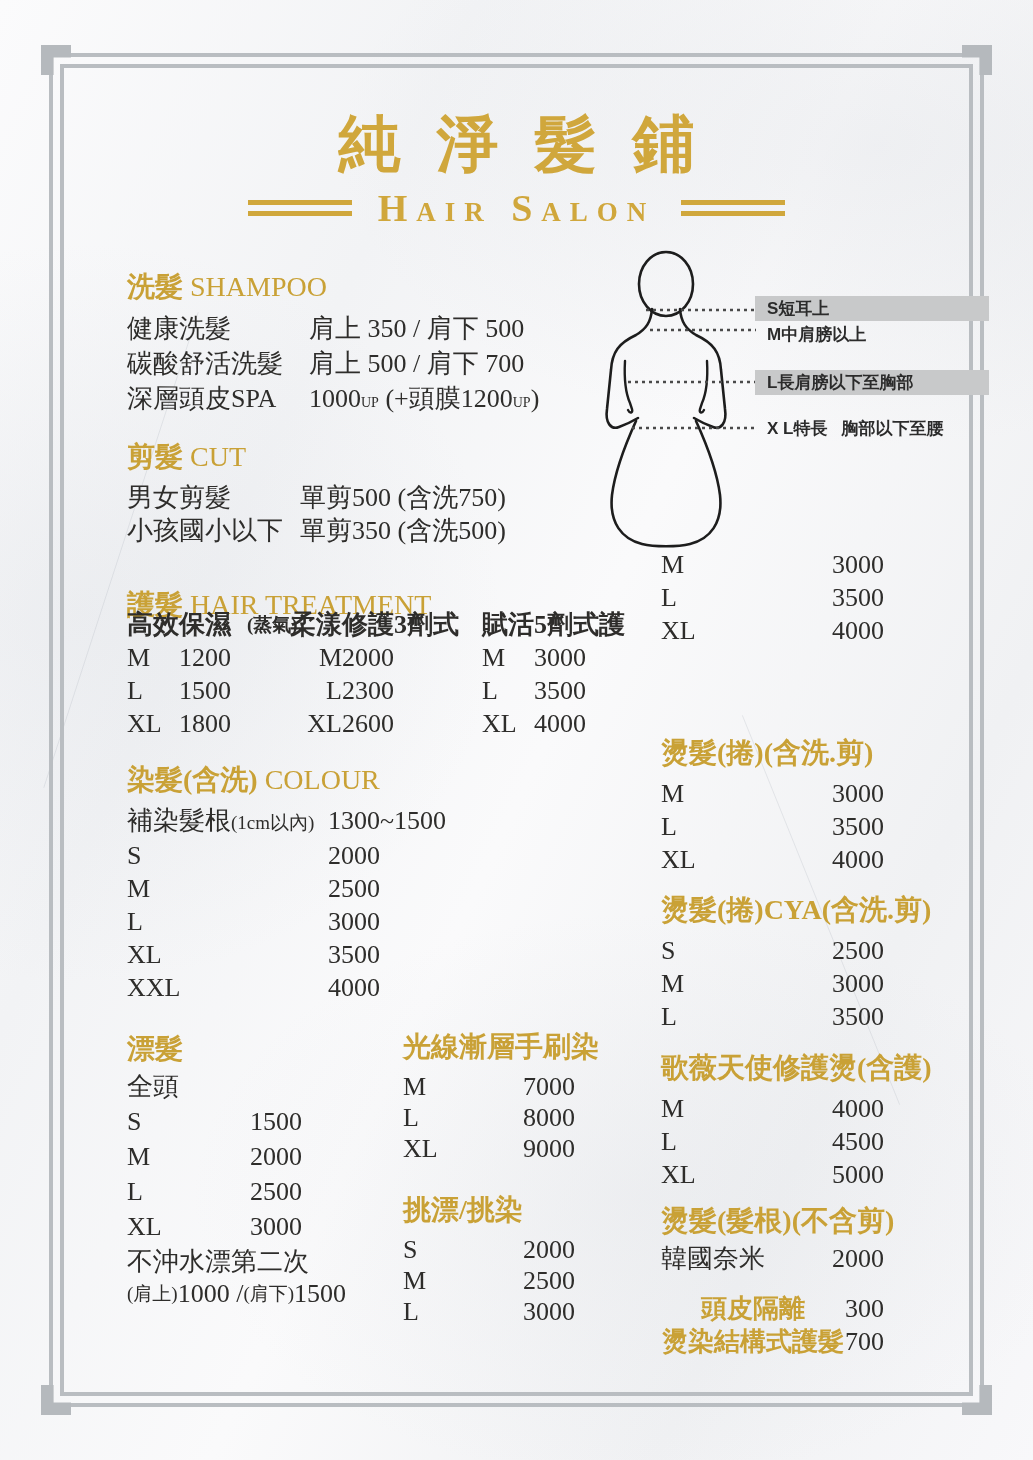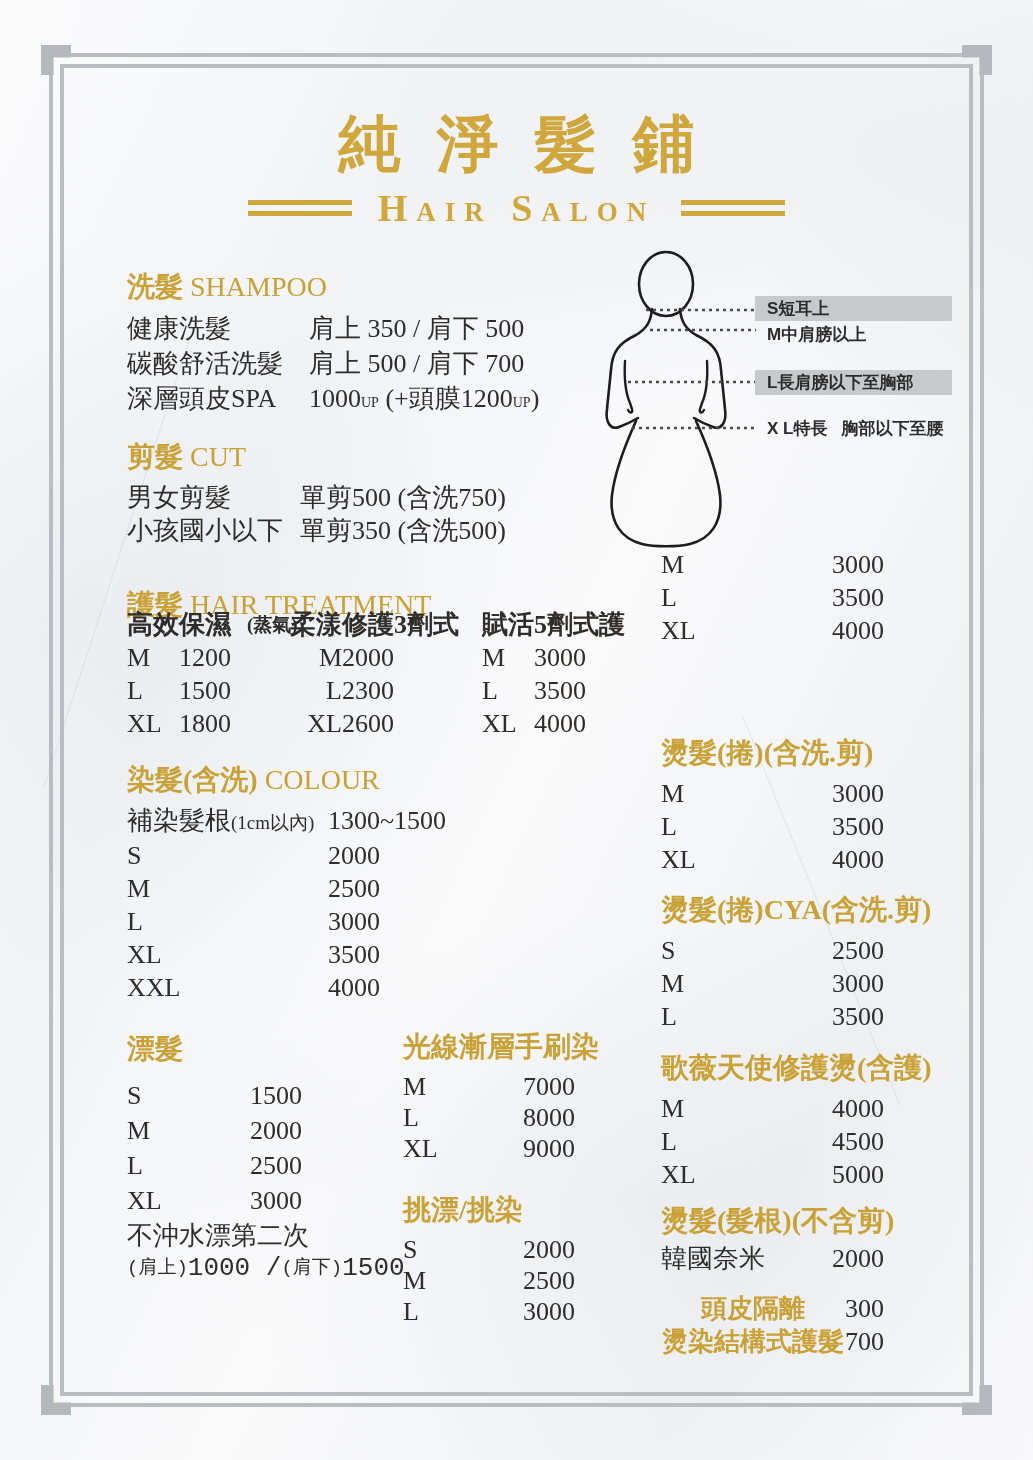--- a/index.html
+++ b/index.html
@@ -39,21 +39,21 @@
   .w123 .sz{width:123px;} .w120 .sz{width:120px;} .w171 .sz{width:171px;}
   .w184 .sz{width:184px;} .w52 .sz{width:52px;}
   .lh33 .row{line-height:33px;} .lh35 .row{line-height:35px;} .lh31 .row{line-height:31px;}
   .small{font-size:19px;}
   .up{font-size:14px;letter-spacing:0;}
   .goldlbl{color:#c9a136;font-weight:bold;text-align:center;}
   
   .glabel{position:absolute;left:755px;height:25px;display:flex;align-items:center;
     font-family:"Liberation Sans",sans-serif;font-weight:bold;font-size:17px;color:#2b2b2b;
     padding-left:12px;box-sizing:border-box;white-space:nowrap;}
-  .glabel.hl{background:#c8c9ca;width:197px;}
+  .glabel.hl{background:#c8c9ca;width:234px;}
   .gdesc{}
   .figure{position:absolute;left:598px;top:247px;}
 </style>
 </head>
 <body>
 
 <div class="page">
 
   <div class="vein" style="left:120px;top:300px;width:2px;height:500px;transform:rotate(18deg);"></div>
   <div class="vein" style="left:820px;top:700px;width:2px;height:420px;transform:rotate(-22deg);"></div>
@@ -193,41 +193,44 @@
         <span class="sz">XL</span>
         <span>3500</span>
       </div>
     <div class="row">
         <span class="sz">XXL</span>
         <span>4000</span>
       </div>
   </div>
 
   <div class="sec w123 lh35" style="left:127px;top:1034px;">
-    <div class="h" style="margin-bottom:14px;"><span>漂髮</span></div>
+    <div class="h" style="margin-bottom:5px;"><span>漂髮</span></div>
+    <div class="row">
+        <span>全頭</span>
+      </div>
     <div class="row">
         <span class="sz">S</span>
         <span>1500</span>
       </div>
     <div class="row">
         <span class="sz">M</span>
         <span>2000</span>
       </div>
     <div class="row">
         <span class="sz">L</span>
         <span>2500</span>
       </div>
     <div class="row">
         <span class="sz">XL</span>
         <span>3000</span>
       </div>
     <div class="row">
         <span>不沖水漂第二次</span>
       </div>
-    <div class="row" style="line-height:30px;font-family:Liberation Mono, monospace;">
+    <div class="row" style="line-height:30px;">
       <span class="small" style="align-self:center;">(肩上)</span>
         <span> 1000 / </span>
         <span class="small" style="align-self:center;">(肩下)</span>
         <span> 1500</span>
     </div>
   </div>
 
   <div class="sec w120 lh31" style="left:403px;top:1032px;">
     <div class="h"><span>光線漸層手刷染</span></div>
     <div class="row">

